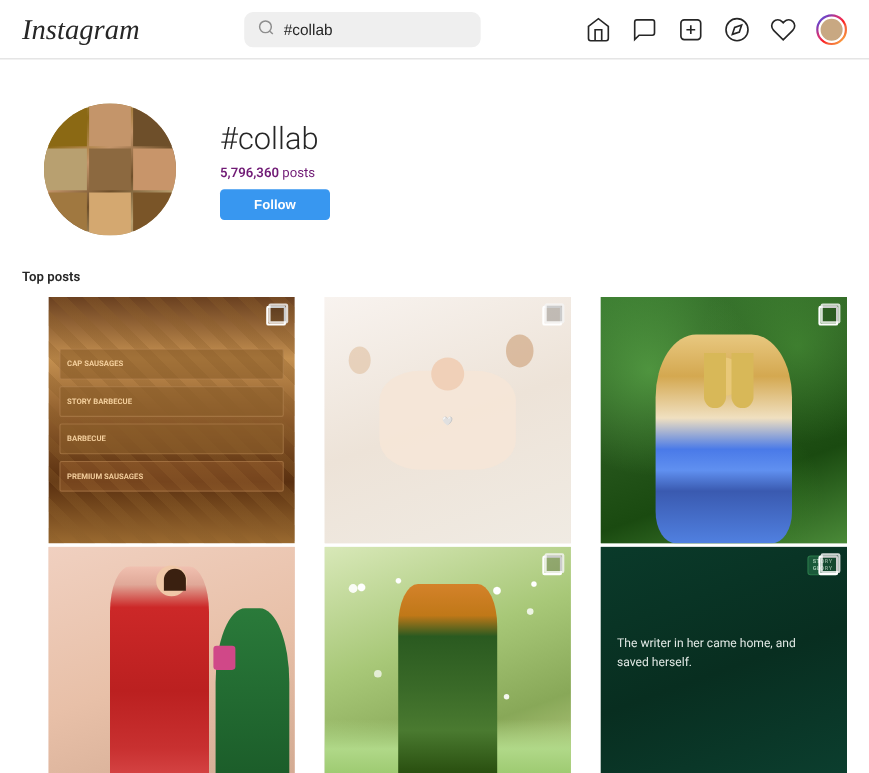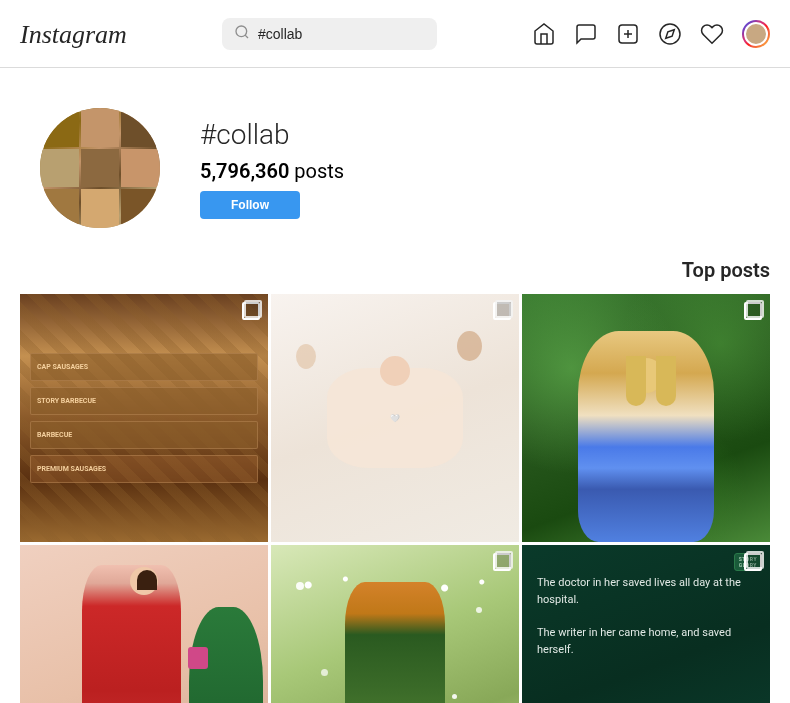--- a/index.html
+++ b/index.html
@@ -10,21 +10,21 @@
       width: 790px;
       min-height: 703px;
     }
 
     
     .navbar {
       display: flex;
       align-items: center;
       justify-content: space-between;
       padding: 0 20px;
-      height: 68px;
+      height: 54px;
       border-bottom: 1px solid #dbdbdb;
       position: sticky;
       top: 0;
       background: #fff;
       z-index: 100;
     }
     .navbar-logo {
       font-family: 'Billabong', cursive;
       font-size: 28px;
       font-style: italic;
@@ -134,22 +134,22 @@
       display: flex;
       flex-direction: column;
       gap: 8px;
     }
     .hashtag-title {
       font-size: 28px;
       font-weight: 300;
       color: #262626;
     }
     .posts-count {
-      font-size: 20px;
-      color: #000000;
+      font-size: 12px;
+      color: #701a75;
     }
     .posts-count strong {
       font-weight: 600;
     }
     .follow-btn {
       background: #3897f0;
       color: #fff;
       border: none;
       border-radius: 4px;
       padding: 7px 24px;
@@ -157,36 +157,36 @@
       font-weight: 600;
       cursor: pointer;
       width: 100px;
     }
 
     
     .top-posts-section {
       padding: 0 20px 20px 20px;
     }
     .section-title {
-      font-size: 20px;
+      font-size: 12px;
       font-weight: 600;
       color: #262626;
       margin-bottom: 12px;
-      text-align: right;
     }
     .posts-grid {
       display: grid;
       grid-template-columns: repeat(3, 1fr);
       gap: 3px;
     }
     .post-item {
       position: relative;
       aspect-ratio: 1;
       overflow: hidden;
       cursor: pointer;
+      margin-left: 24px;
     }
 
     
     .post-1 {
       background: linear-gradient(145deg, #5a3a1a 0%, #8b5e2a 30%, #c4956a 50%, #7a5028 70%, #4a2a0a 100%);
     }
     .post-1-inner {
       width: 100%;
       height: 100%;
       background:
@@ -558,21 +558,20 @@
         </div>
       </div>
       <div class="multi-icon">
         <div class="multi-icon-square"></div>
       </div>
     </div>
 
     <div class="post-item">
       <div class="post-6" style="width:100%;height:100%;">
         <div class="post-6-inner">
-          <div class="quote-text-1">The doctor in her saved lives all day at the hospital.</div>
           <div class="quote-text-2">The writer in her came home, and saved herself.</div>
           <div class="story-badge">
             <span class="story-badge-text">STORY</span>
             <span class="story-badge-text">GLORY</span>
           </div>
         </div>
       </div>
       <div class="multi-icon">
         <div class="multi-icon-square"></div>
       </div>

